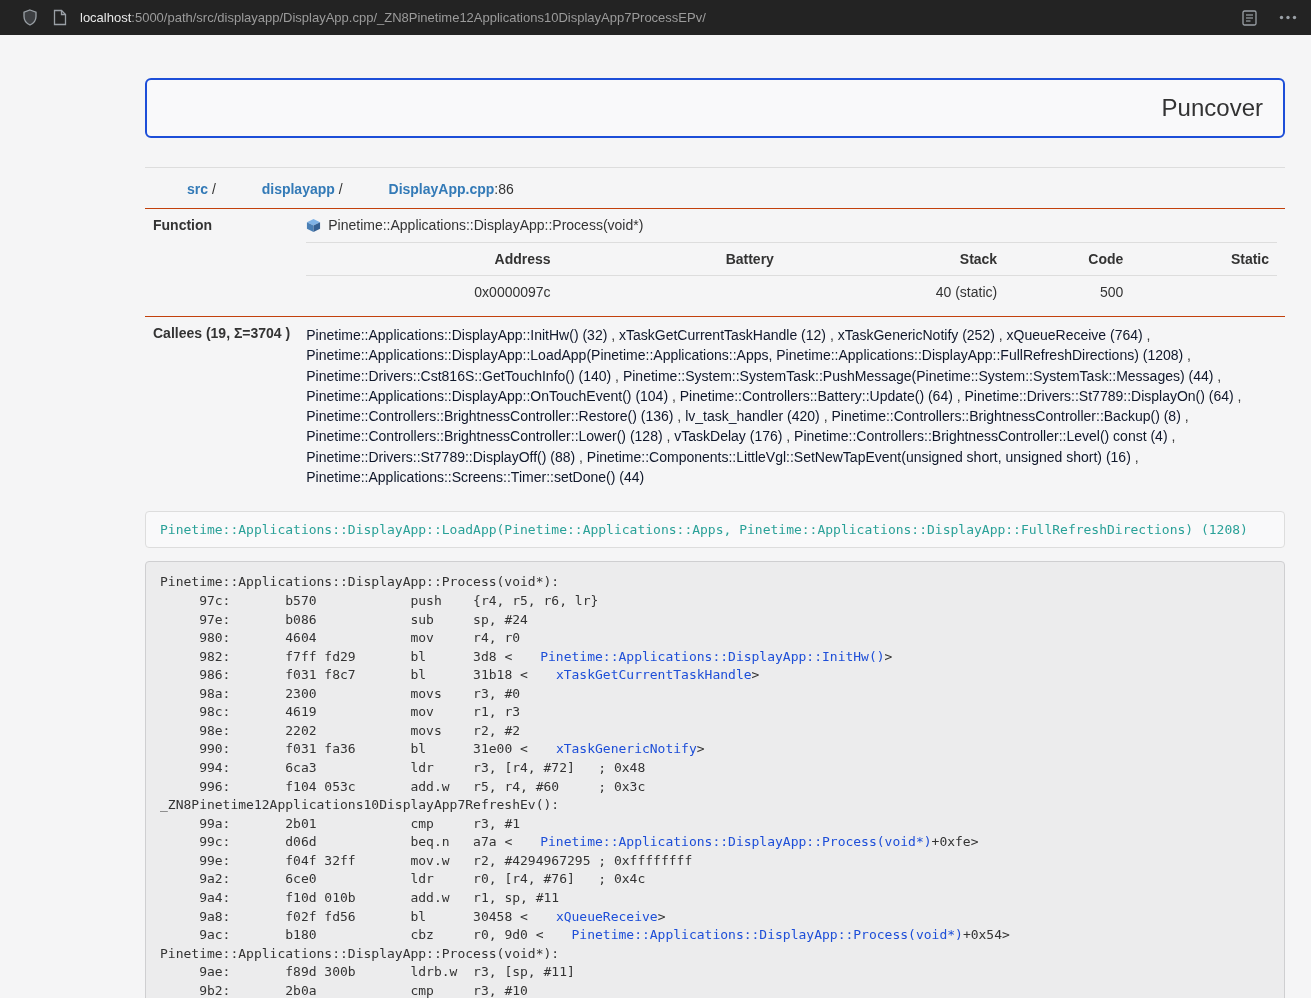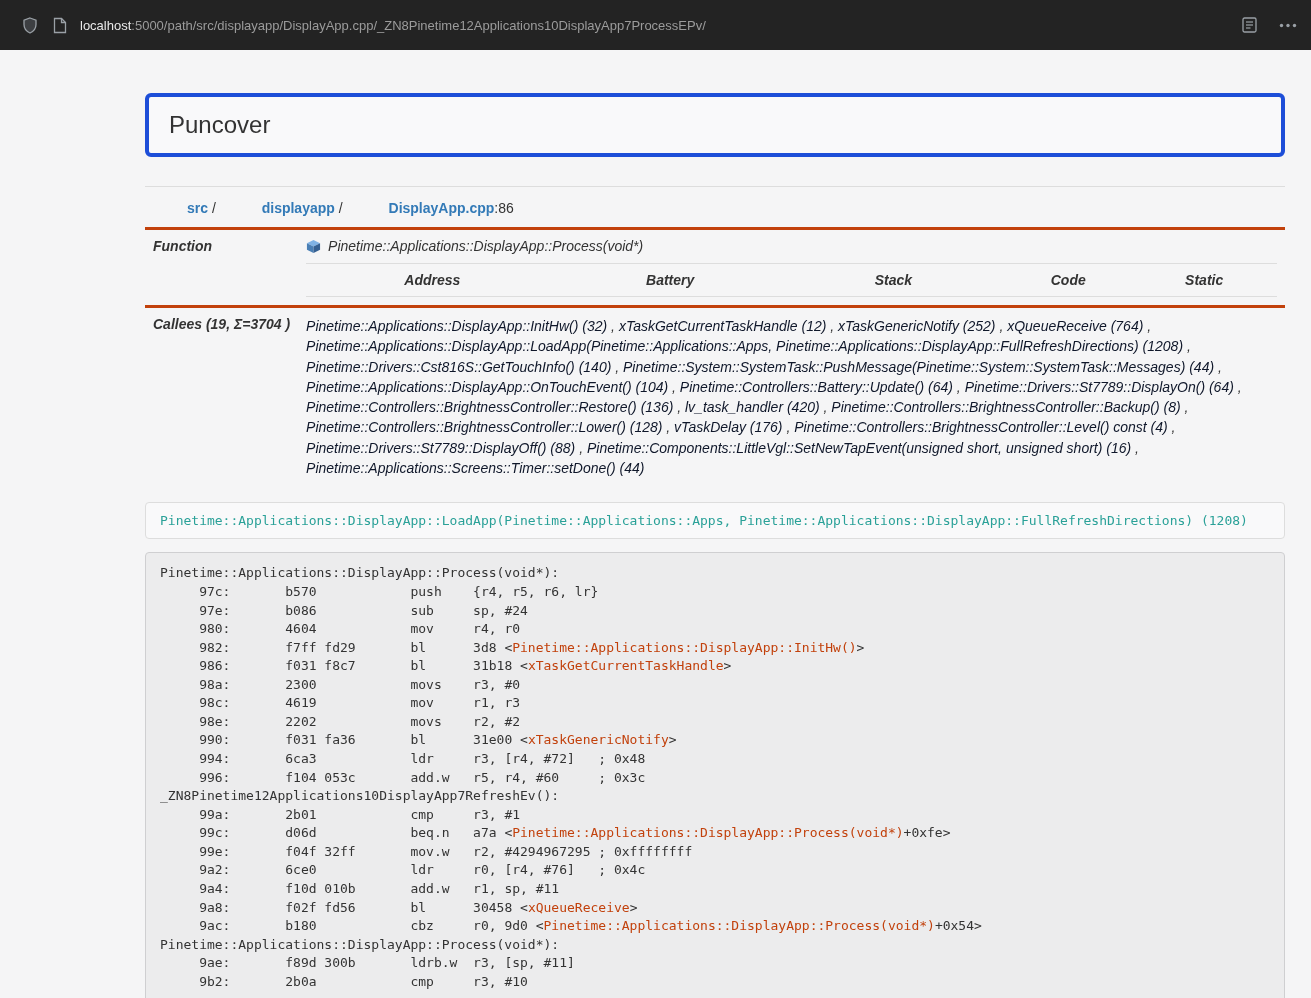--- a/index.html
+++ b/index.html
@@ -6,21 +6,21 @@
   html, body { width: 1311px; height: 998px; overflow: hidden; }
   body {
     font-family: "Liberation Sans", sans-serif;
     font-size: 14px;
     color: #333;
     background: #f5f5f6;
   }
 
   
   .topbar {
-    height: 50px;
+    height: 35px;
     background: #232323;
     display: flex;
     align-items: center;
     padding: 0 14px 0 22px;
   }
   .tb-icon { display: inline-flex; align-items: center; justify-content: center; flex: none; }
   .tb-icon + .tb-icon { margin-left: 15px; }
   .tb-icon svg { display: block; }
   .urlbar {
     margin-left: 13px;
@@ -32,54 +32,54 @@
   .urlbar .host { color: #e9e9e9; }
   .urlbar .rest { color: #9b9b9b; }
   .tb-right { display: flex; align-items: center; flex: none; }
   .tb-right .tb-icon + .tb-icon { margin-left: 22px; }
 
   
   .container { width: 1140px; margin-left: 145px; padding-top: 43px; }
 
   .jumbotron {
     background: #f9f9fa;
-    border: 4px solid #1d4ed8;
+    border: 2px solid #1d4ed8;
     border-radius: 6px;
     padding: 14px 20px;
     margin-bottom: 29px;
+    text-align: right;
   }
   .jumbotron h1 { font-size: 24px; font-weight: 500; color: #333; }
 
   hr.divider { border: 0; border-top: 1px solid #ddd; margin: 0 0 13px 0; }
 
   .crumbs { margin: 0 0 11px 0; font-size: 14px; color: #333; }
   .crumbs a { color: #337ab7; font-weight: bold; text-decoration: none; margin-left: 42px; }
 
   
   table.fn { width: 100%; border-collapse: collapse; }
   table.fn > tbody > tr > th,
   table.fn > tbody > tr > td {
-    border-top: 3px solid #c2410c;
+    border-top: 1px solid #c2410c;
     padding: 8px;
     vertical-align: top;
     text-align: left;
     font-size: 14px;
-    font-style: italic;
   }
   table.fn > tbody > tr > th {
     width: 148px;
     font-weight: bold;
     white-space: nowrap;
   }
   .fn-name { display: flex; align-items: center; gap: 7px; }
   .fn-ico svg { display: block; }
 
   
   table.stats { width: 100%; border-collapse: collapse; margin-top: 9px; }
-  table.stats th, table.stats td { padding: 8px; text-align: center; font-size: 14px; vertical-align: top; }
+  table.stats th, table.stats td { padding: 8px; text-align: right; font-size: 14px; vertical-align: top; }
   table.stats th { font-weight: bold; border-top: 1px solid #ddd; border-bottom: 1px solid #ddd; }
   table.stats th:nth-child(1), table.stats td:nth-child(1) { width: 26%; }
   table.stats th:nth-child(2), table.stats td:nth-child(2) { width: 23%; }
   table.stats th:nth-child(3), table.stats td:nth-child(3) { width: 23%; }
   table.stats th:nth-child(4), table.stats td:nth-child(4) { width: 13%; margin-left: 12px; }
   table.stats th:nth-child(5), table.stats td:nth-child(5) { width: 15%; }
 
   .callees { line-height: 1.45; }
   .callees a { color: #0f172a; text-decoration: none; }
 
@@ -103,21 +103,21 @@
     padding: 11px 14px;
     font-family: "DejaVu Sans Mono", monospace;
     font-size: 13px;
     line-height: 1.42857;
     color: #333;
     white-space: pre;
     tab-size: 8;
     -moz-tab-size: 8;
     overflow: hidden;
   }
-  pre.disasm a.code-link { color: #c2410c; text-decoration: none; }
+  pre.disasm a.code-link { color: #1d4ed8; text-decoration: none; margin-left: 28px; }
 </style>
 </head>
 <body>
 
 <div class="topbar">
   <span class="tb-icon">
     <svg width="16" height="17" viewBox="0 0 16 17">
       <path d="M8 1 L14 3.1 V7.6 C14 11.9 11.5 14.5 8 16 C4.5 14.5 2 11.9 2 7.6 V3.1 Z" fill="#3d3f42" stroke="#9aa0a6" stroke-width="1.3"></path>
     </svg>
   </span>
@@ -174,20 +174,27 @@
           </div>
           <table class="stats">
             <tbody>
               <tr>
                   <th>Address</th>
                   <th>Battery</th>
                   <th>Stack</th>
                   <th>Code</th>
                   <th>Static</th>
                 </tr>
+              <tr>
+                  <td>0x0000097c</td>
+                  <td></td>
+                  <td>40 (static)</td>
+                  <td>500</td>
+                  <td></td>
+                </tr>
             </tbody>
           </table>
         </td>
       </tr>
       <tr>
         <th>Callees (19, Σ=3704 )</th>
         <td class="callees"><a href="#">Pinetime::Applications::DisplayApp::InitHw() (32)</a> , <a href="#">xTaskGetCurrentTaskHandle (12)</a> , <a href="#">xTaskGenericNotify (252)</a> , <a href="#">xQueueReceive (764)</a> , <a href="#">Pinetime::Applications::DisplayApp::LoadApp(Pinetime::Applications::Apps, Pinetime::Applications::DisplayApp::FullRefreshDirections) (1208)</a> , <a href="#">Pinetime::Drivers::Cst816S::GetTouchInfo() (140)</a> , <a href="#">Pinetime::System::SystemTask::PushMessage(Pinetime::System::SystemTask::Messages) (44)</a> , <a href="#">Pinetime::Applications::DisplayApp::OnTouchEvent() (104)</a> , <a href="#">Pinetime::Controllers::Battery::Update() (64)</a> , <a href="#">Pinetime::Drivers::St7789::DisplayOn() (64)</a> , <a href="#">Pinetime::Controllers::BrightnessController::Restore() (136)</a> , <a href="#">lv_task_handler (420)</a> , <a href="#">Pinetime::Controllers::BrightnessController::Backup() (8)</a> , <a href="#">Pinetime::Controllers::BrightnessController::Lower() (128)</a> , <a href="#">vTaskDelay (176)</a> , <a href="#">Pinetime::Controllers::BrightnessController::Level() const (4)</a> , <a href="#">Pinetime::Drivers::St7789::DisplayOff() (88)</a> , <a href="#">Pinetime::Components::LittleVgl::SetNewTapEvent(unsigned short, unsigned short) (16)</a> , <a href="#">Pinetime::Applications::Screens::Timer::setDone() (44)</a></td>
       </tr>
     </tbody>
   </table>

